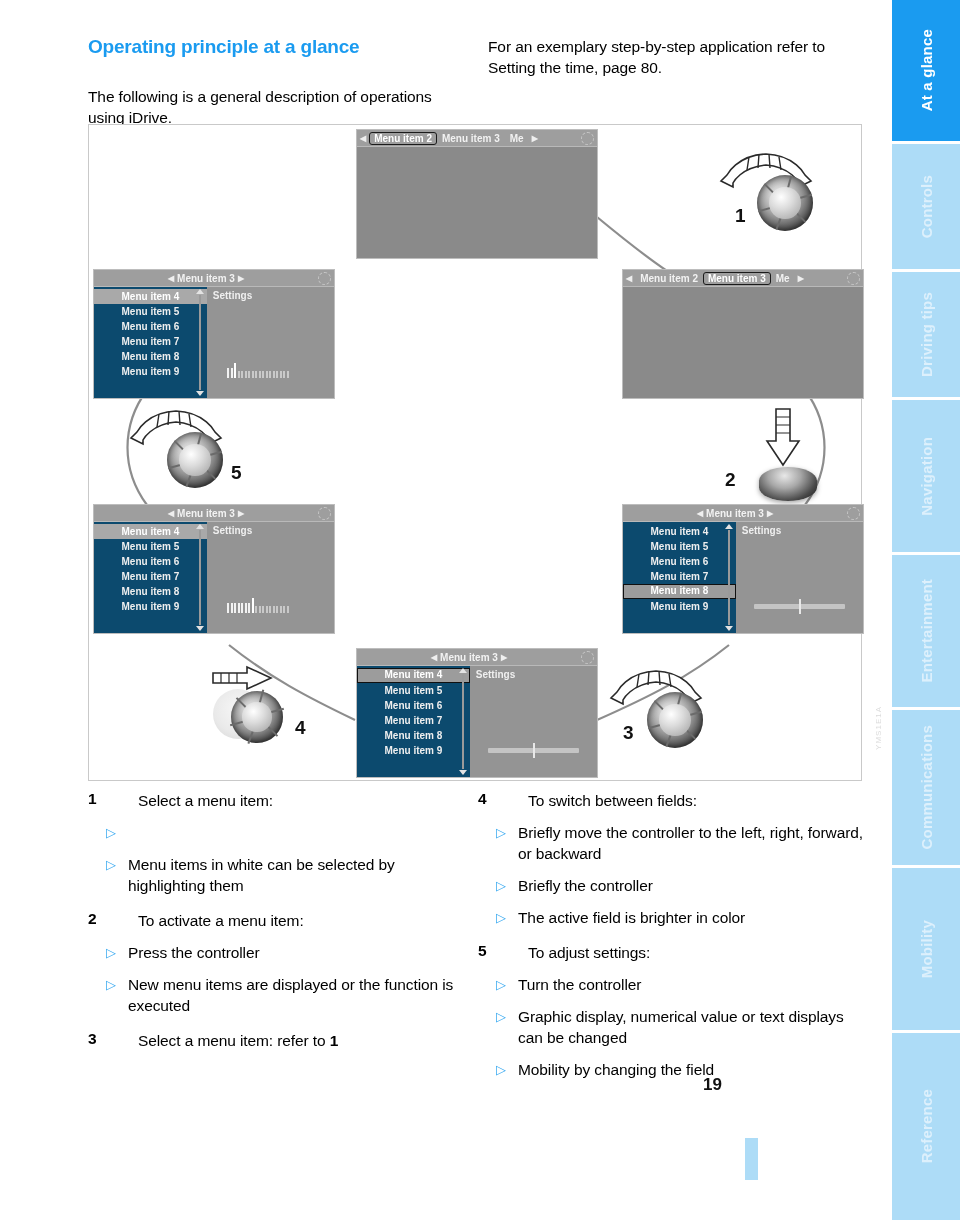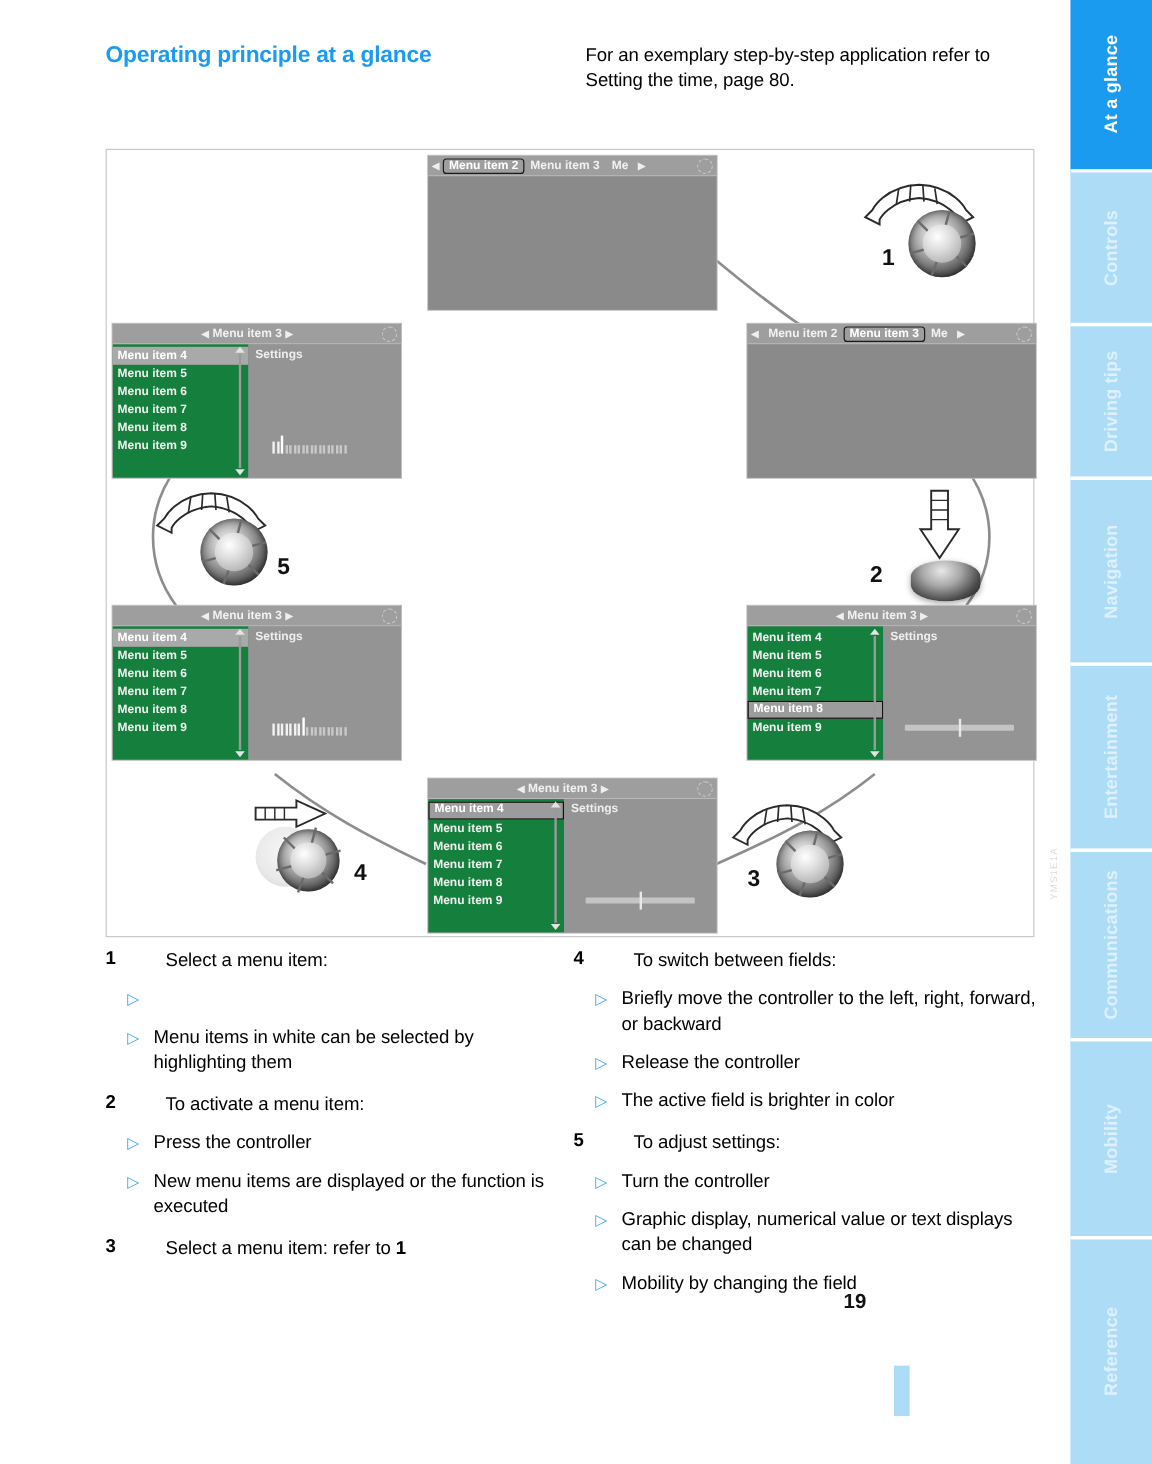--- a/index.html
+++ b/index.html
@@ -85,22 +85,23 @@
   }
   .scr-bar .spin {
     width:13px; height:13px; margin:0 3px 0 auto;
     border:1.6px dashed #cfcfcf; border-radius:50%;
     opacity:.85;
   }
   .scr-body { position:absolute; top:17px; left:0; right:0; bottom:0; display:flex; }
   .scr-blank { width:100%; background:#8a8a8a; }
 
   .scr-list {
-    width:47%; background:#15803d; position:relative;
+    width:47%; background:#0c4a6e; position:relative;
     padding:2px 0 0 0;
+    text-align:center;
   }
   .scr-list .li {
     font-size:10px; color:#efefef; padding:0 4px;
     height:15px; line-height:15px; white-space:nowrap; font-weight:bold;
   }
   .scr-list .li.hl { background:#a9a9a9; color:#ffffff; }
   .scr-list .li.box {
     border:1.6px solid #101010; background:#9c9c9c; color:#ffffff;
     height:15px; line-height:12px;
   }
@@ -183,20 +184,21 @@
     font-family:"Liberation Sans", sans-serif;
   }
 </style>
 </head>
 <body>
 
 <div id="content">
 
   <div class="col-left">
     <h1 class="section-title">Operating principle at a glance</h1>
+    <p class="intro">The following is a general description of operations using iDrive.</p>
   </div>
 
   <div class="col-right">
     <p class="intro"><span>For an exemplary step-by-step application refer to Setting the time, page </span><a class="pageref">80</a><span>.</span></p>
   </div>
 
   <div id="figure">
 
     <svg class="curve" style="left:0;top:0;width:774px;height:657px">
       <path d="M508,92 C560,135 600,165 640,178" stroke="#8d8d8d" stroke-width="2.2" fill="none"></path>
@@ -510,21 +512,21 @@
     <div class="step">
       <div class="n">4</div>
       <div class="t">To switch between fields:</div>
     </div>
     <div class="sub">
       <div class="tri">▷</div>
       <div class="t">Briefly move the controller to the left, right, forward, or backward</div>
     </div>
     <div class="sub">
       <div class="tri">▷</div>
-      <div class="t">Release the controller</div>
+      <div class="t">Briefly the controller</div>
     </div>
     <div class="sub">
       <div class="tri">▷</div>
       <div class="t">The active field is brighter in color</div>
     </div>
 
     <div class="step">
       <div class="n">5</div>
       <div class="t">To adjust settings:</div>
     </div>

